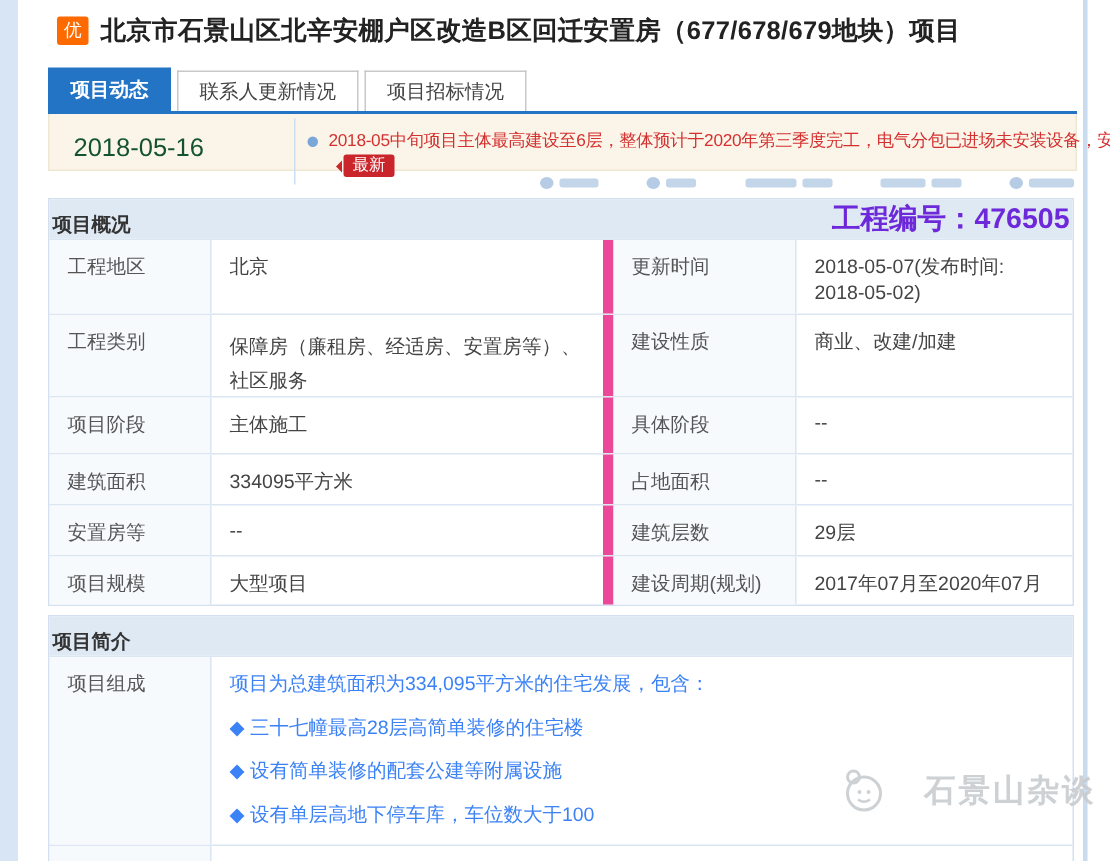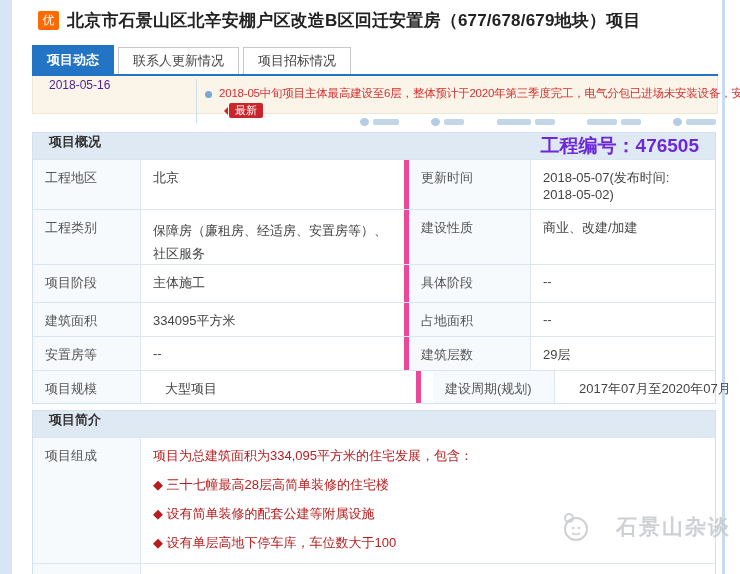--- a/index.html
+++ b/index.html
@@ -18,53 +18,53 @@
 
   
   .tabs { position:absolute; left:32px; top:47px; width:686px; height:29px; border-bottom:2px solid #2474c5; display:flex; align-items:flex-end; }
   .tab { font-size:13px; cursor:pointer; }
   .tab.active { background:#2474c5; color:#fff; padding:0 15px; height:29px; line-height:29px; font-weight:bold; }
   .tab.plain { background:#fff; color:#444; border:1px solid #c8c8c8; border-bottom:none; height:27px; line-height:26px; padding:0 14px; margin-left:4px; }
 
   
   .notice { position:absolute; left:32px; top:76px; width:686px; height:38px; background:#faf5e8;
             border:1px solid #f0e7d3; border-top:none; }
-  .news-date { position:absolute; left:16px; top:2px; font-size:12px; color:#4c1d95; }
+  .news-date { position:absolute; left:16px; top:13px; font-size:17px; color:#14532d; }
   .timeline { position:absolute; left:163px; top:3px; width:1px; height:44px; background:#ccdff2; }
   .news-dot { position:absolute; left:172px; top:15px; width:7px; height:7px; border-radius:50%; background:#7aa6d8; }
   .news-text { position:absolute; left:186px; top:10px; font-size:11.5px; color:#d43030; white-space:nowrap; letter-spacing:-0.2px; }
   .news-badge { position:absolute; left:196px; top:27px; background:#c9252b; color:#fff; font-size:11px;
                 line-height:15px; padding:0 6px; border-radius:2px; z-index:3; }
   .news-badge::before { content:""; position:absolute; left:-5px; top:4px; border:4px solid transparent; border-right-color:#c9252b; border-left:none; }
 
   
   .faint-links { position:absolute; left:360px; top:118px; width:356px; display:flex; justify-content:space-between; }
   .cluster { display:flex; gap:4px; align-items:center; cursor:pointer; }
   .dash { display:inline-block; height:6px; border-radius:2px; background:#c3d5e8; }
   .dash.ic { width:9px; height:8px; background:#b5cce4; border-radius:50%; }
   .d1{width:26px;} .d2{width:34px;} .d3{width:20px;} .d4{width:30px;}
 
   
   .section { position:absolute; left:32px; width:684px; border:1px solid #d4e0ef; background:#fff; }
   .overview { top:132px; }
   .intro { top:410px; }
-  .sec-header { height:26px; background:#dfe9f4; display:flex; justify-content:space-between; align-items:flex-start;
-                padding:0 16px; font-size:13px; font-weight:bold; color:#333; }
+  .sec-header { height:26px; background:#dfe9f4; display:flex; justify-content:space-between; align-items:flex-end;
+                padding:0 2px; font-size:13px; font-weight:bold; color:#333; }
   .sec-code { color:#6d28d9; font-weight:bold; font-size:19px; }
   .grid-row { display:grid; grid-template-columns:108px 268px 122px 186px; border-top:1px solid #dbe6f2; }
   .grid-row.two-col { grid-template-columns:108px 576px; }
   .cell { font-size:13px; padding:9px 12px 0 12px; color:#444; overflow:hidden; }
   .cell.lbl { background:#f7fafd; color:#555; border-right:1px solid #dbe6f2; }
-  .cell.val1 { border-right:5px solid #ec4899; }
+  .cell.val1 { border-right:7px solid #ec4899; }
   .cell.lbl2 { background:#f7fafd; color:#555; border-right:1px solid #dbe6f2; }
-  .r1{height:50px;} .r2{height:55px;} .r3{height:38px;} .r4{height:34px;} .r5{height:34px;} .r6{height:33px;gap:12px;}
+  .r1{height:50px;} .r2{height:55px;} .r3{height:38px;} .r4{height:34px;} .r5{height:34px;} .r6{height:33px;}
   .r2 .val1 { line-height:23px; }
 
   .comp-row { min-height:112px; }
-  .comp-line { font-size:13px; color:#b91c1c; margin-bottom:11px; }
+  .comp-line { font-size:13px; color:#3b82f6; margin-bottom:11px; }
   .addr-row { height:30px; }
   .addr-val { display:flex; justify-content:space-between; align-items:flex-start; }
   .map-link { color:#2474c5; font-size:12.5px; white-space:nowrap; cursor:pointer; display:flex; align-items:center; gap:3px; margin-left:8px; }
 
   
   .watermark { position:absolute; left:558px; top:510px; display:flex; align-items:center; gap:24px; pointer-events:none; opacity:0.85; }
   .wm-text { font-size:21px; font-weight:bold; color:#c6cacd; letter-spacing:2px; }
 </style>
 </head>
 <body>

